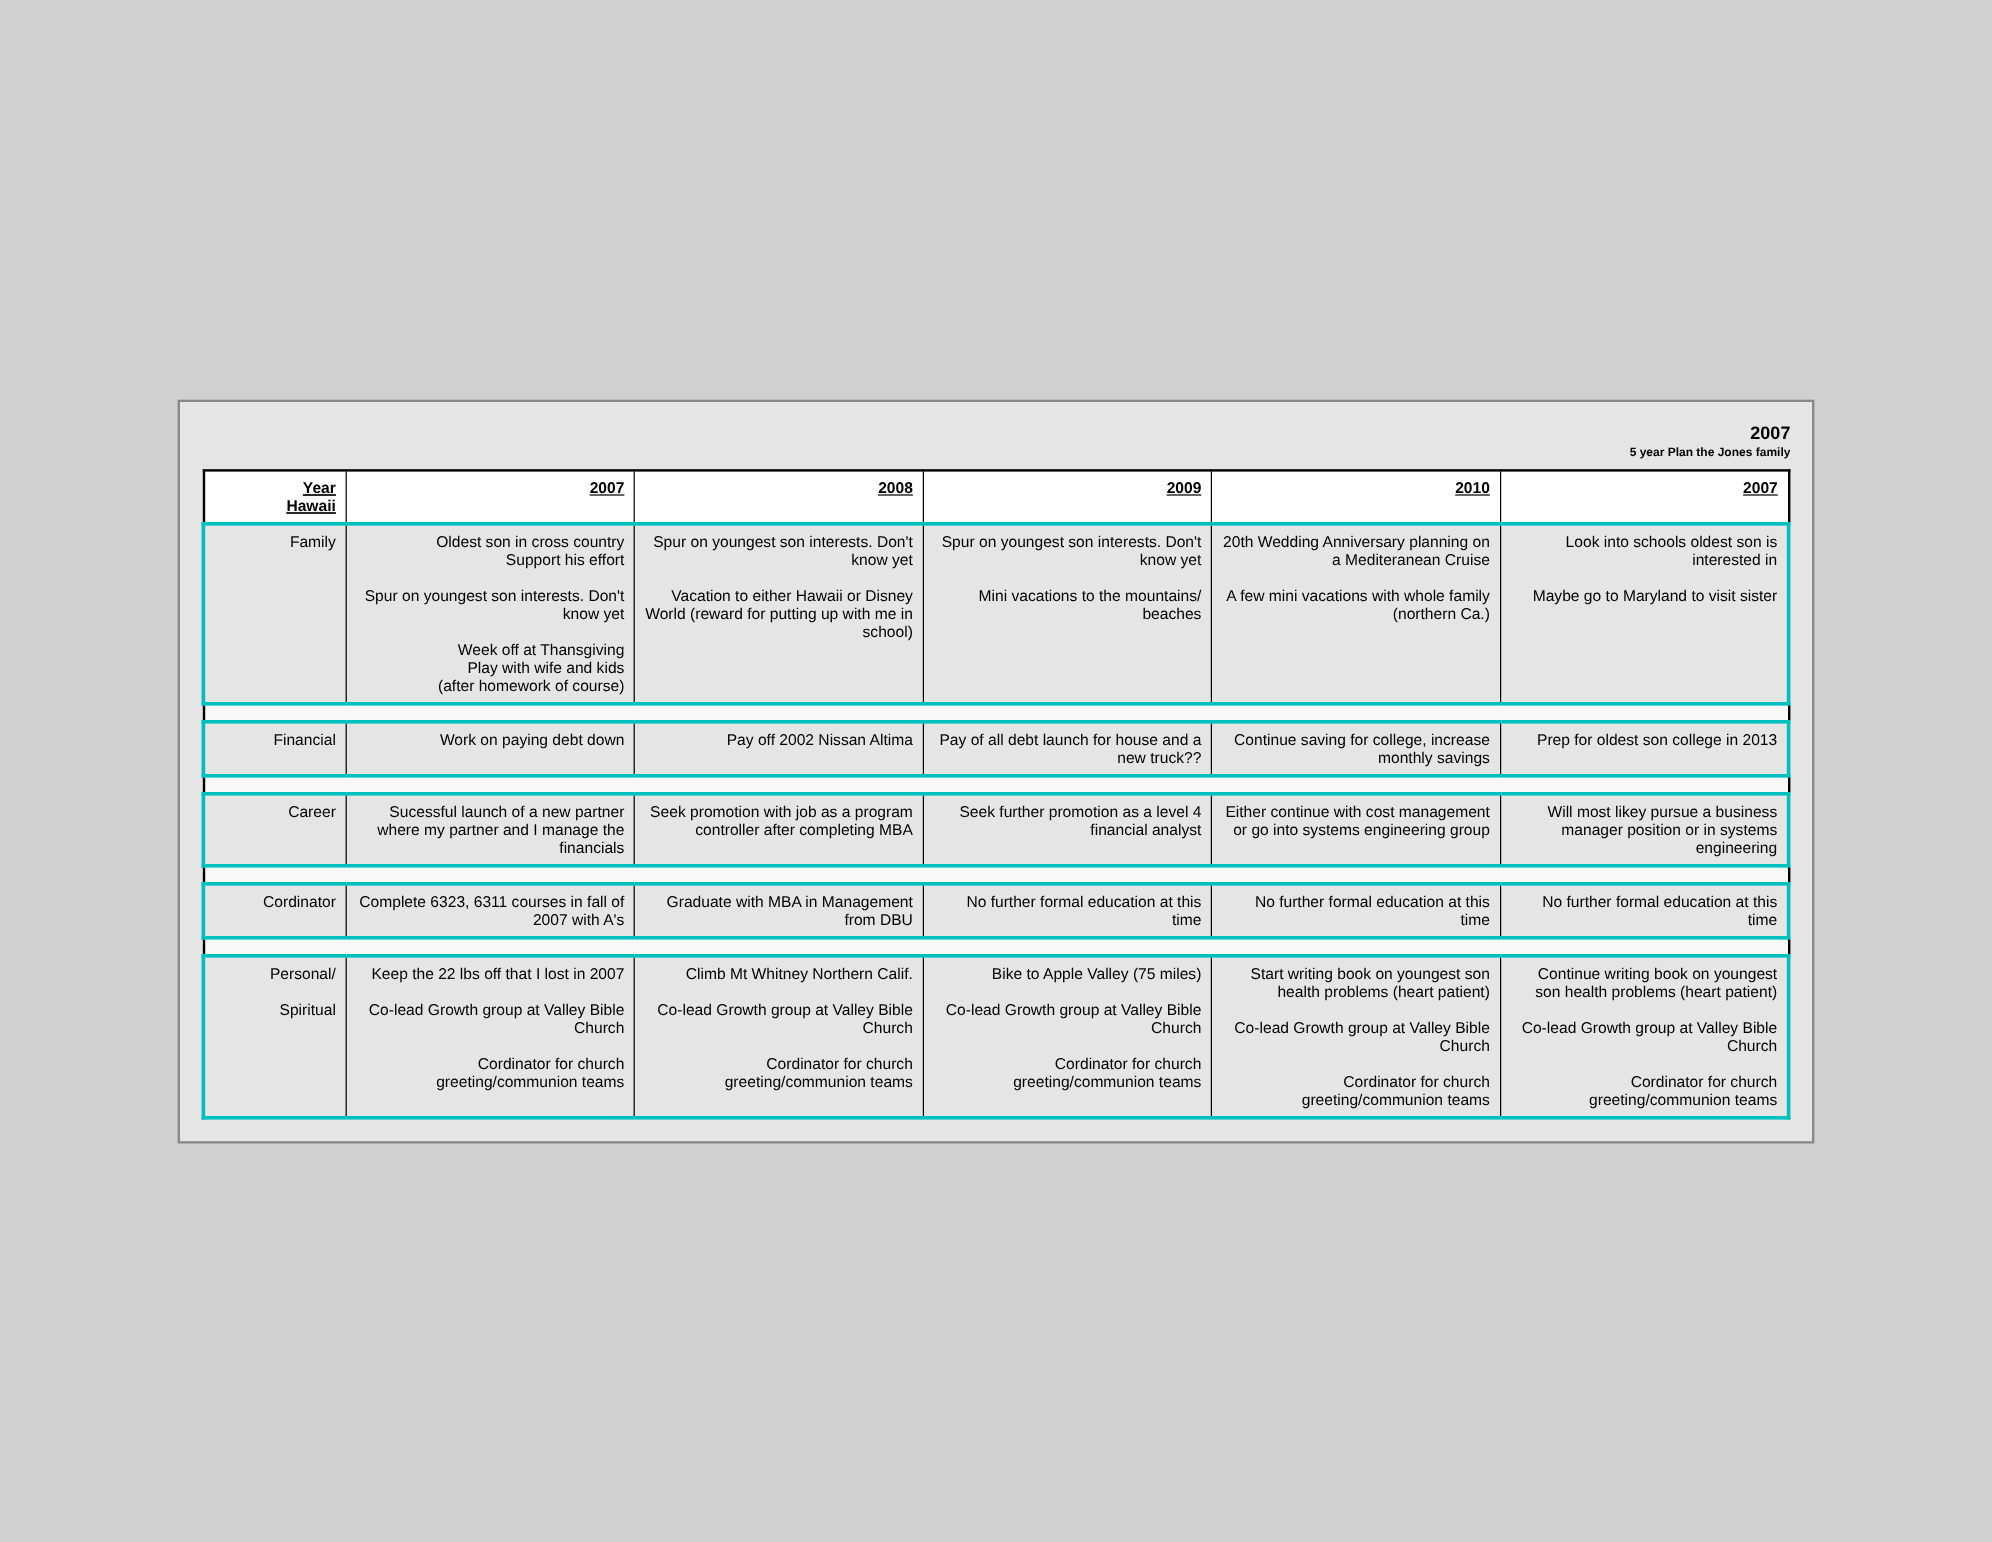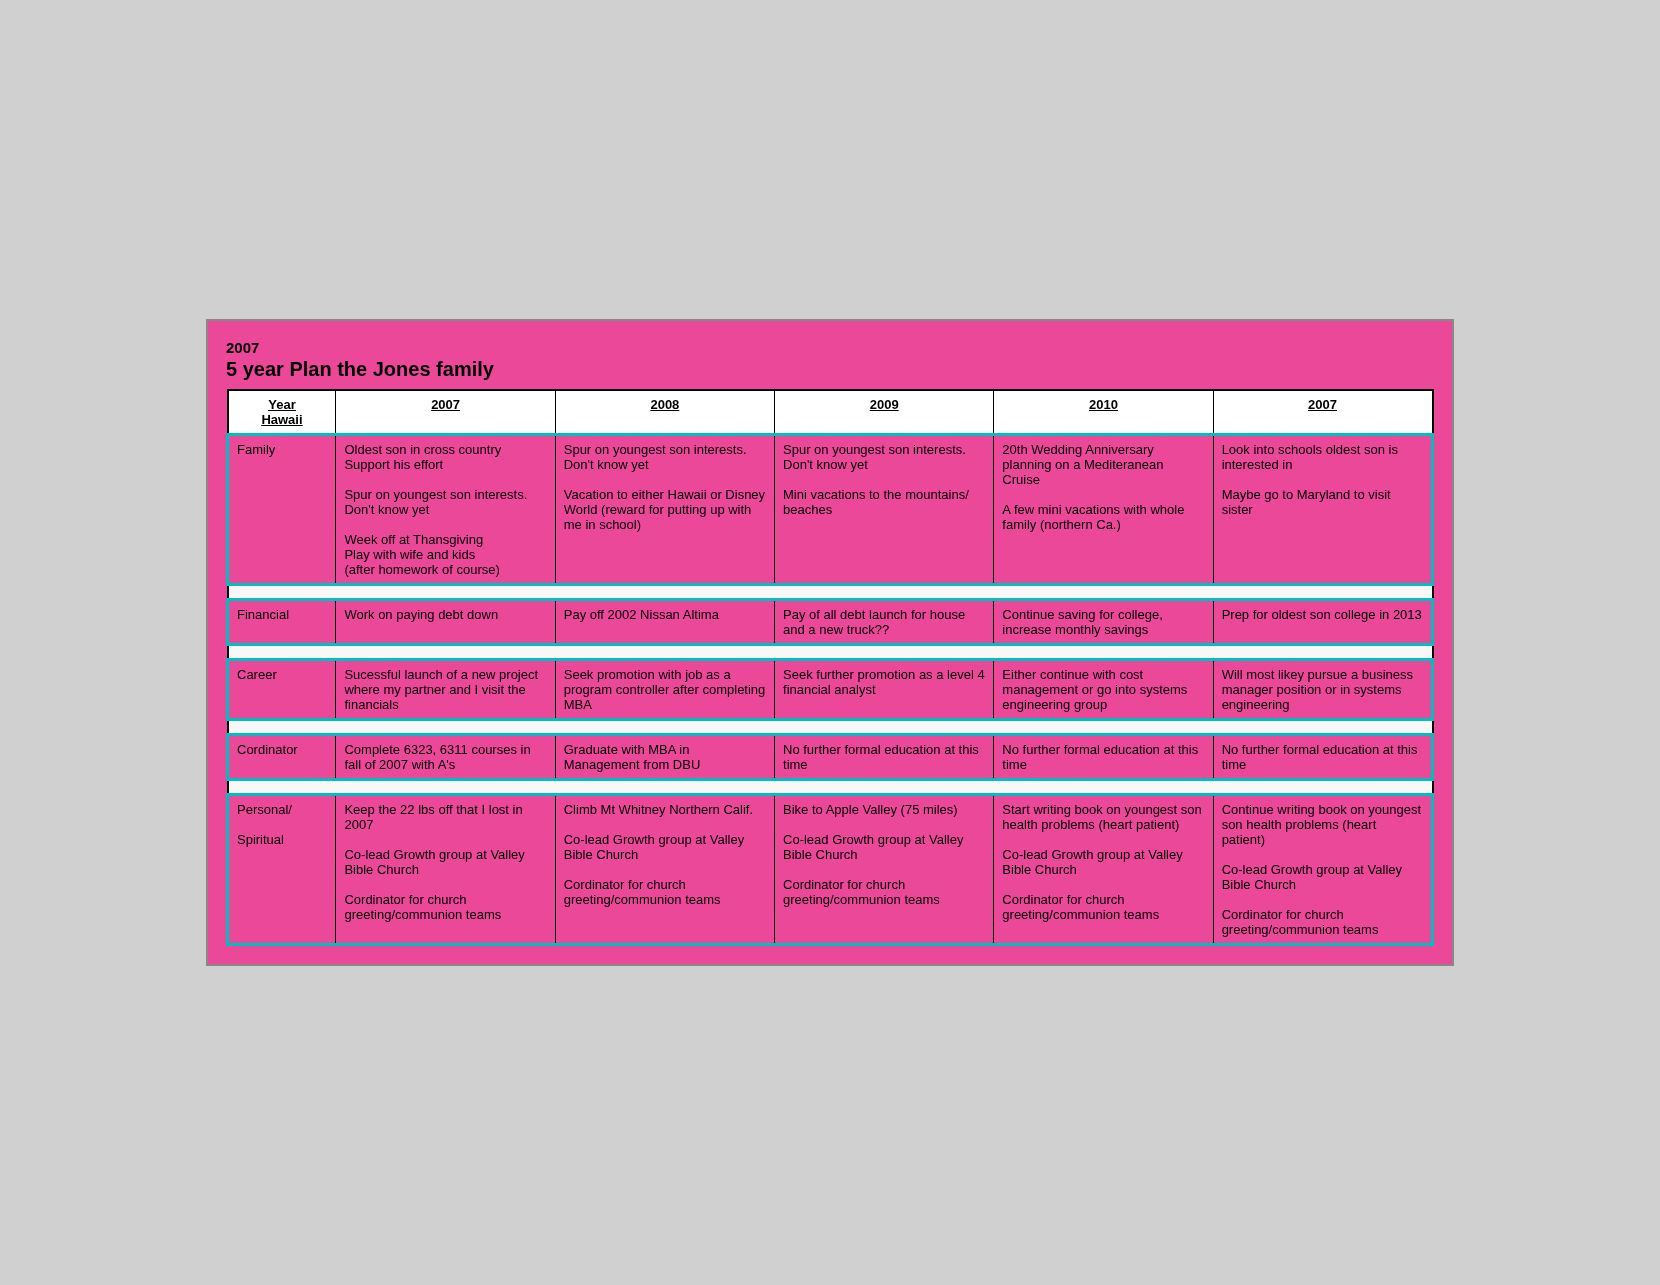--- a/index.html
+++ b/index.html
@@ -7,32 +7,33 @@
       background: #d0d0d0;
       font-family: Arial, sans-serif;
       font-size: 13px;
       display: flex;
       justify-content: center;
       align-items: center;
       min-height: 100vh;
       padding: 20px;
     }
     .page {
-      background: #ec4899;
+      background: #e5e5e5;
       border: 2px solid #888;
-      width: 1248px;
+      width: 1364px;
       padding: 18px 18px 18px 18px;
+      text-align: right;
     }
     .page-title {
       font-size: 15px;
       font-weight: bold;
       margin-bottom: 2px;
     }
     .page-subtitle {
-      font-size: 20px;
+      font-size: 10px;
       font-weight: bold;
       margin-bottom: 8px;
     }
     table {
       width: 100%;
       border-collapse: collapse;
       border: 2px solid #000;
     }
     th, td {
       border: 1px solid #000;
@@ -113,21 +114,21 @@
           <td class="content-cell" style="border-top: 3px solid rgb(0, 191, 191); border-bottom: 3px solid rgb(0, 191, 191);">Pay off 2002 Nissan Altima</td>
           <td class="content-cell" style="border-top: 3px solid rgb(0, 191, 191); border-bottom: 3px solid rgb(0, 191, 191);">Pay of all debt launch for house and a new truck??</td>
           <td class="content-cell" style="border-top: 3px solid rgb(0, 191, 191); border-bottom: 3px solid rgb(0, 191, 191);">Continue saving for college, increase monthly savings</td>
           <td class="content-cell" style="border-top: 3px solid rgb(0, 191, 191); border-bottom: 3px solid rgb(0, 191, 191); border-right: 3px solid rgb(0, 191, 191);">Prep for oldest son college in 2013</td>
         </tr>
         <tr>
           <td colspan="6" style="height: 6px; border: 1px solid rgb(153, 153, 153); background: rgb(248, 248, 248);"></td>
         </tr>
         <tr class="section-row">
           <td class="row-label" style="border-left: 3px solid rgb(0, 191, 191); border-top: 3px solid rgb(0, 191, 191); border-bottom: 3px solid rgb(0, 191, 191);">Career</td>
-          <td class="content-cell" style="border-top: 3px solid rgb(0, 191, 191); border-bottom: 3px solid rgb(0, 191, 191);">Sucessful launch of a new project where my partner and I visit the financials</td>
+          <td class="content-cell" style="border-top: 3px solid rgb(0, 191, 191); border-bottom: 3px solid rgb(0, 191, 191);">Sucessful launch of a new partner where my partner and I manage the financials</td>
           <td class="content-cell" style="border-top: 3px solid rgb(0, 191, 191); border-bottom: 3px solid rgb(0, 191, 191);">Seek promotion with job as a program controller after completing MBA</td>
           <td class="content-cell" style="border-top: 3px solid rgb(0, 191, 191); border-bottom: 3px solid rgb(0, 191, 191);">Seek further promotion as a level 4 financial analyst</td>
           <td class="content-cell" style="border-top: 3px solid rgb(0, 191, 191); border-bottom: 3px solid rgb(0, 191, 191);">Either continue with cost management or go into systems engineering group</td>
           <td class="content-cell" style="border-top: 3px solid rgb(0, 191, 191); border-bottom: 3px solid rgb(0, 191, 191); border-right: 3px solid rgb(0, 191, 191);">Will most likey pursue a business manager position or in systems engineering</td>
         </tr>
         <tr>
           <td colspan="6" style="height: 6px; border: 1px solid rgb(153, 153, 153); background: rgb(248, 248, 248);"></td>
         </tr>
         <tr class="section-row">
           <td class="row-label" style="border-left: 3px solid rgb(0, 191, 191); border-top: 3px solid rgb(0, 191, 191); border-bottom: 3px solid rgb(0, 191, 191);">Cordinator</td>

